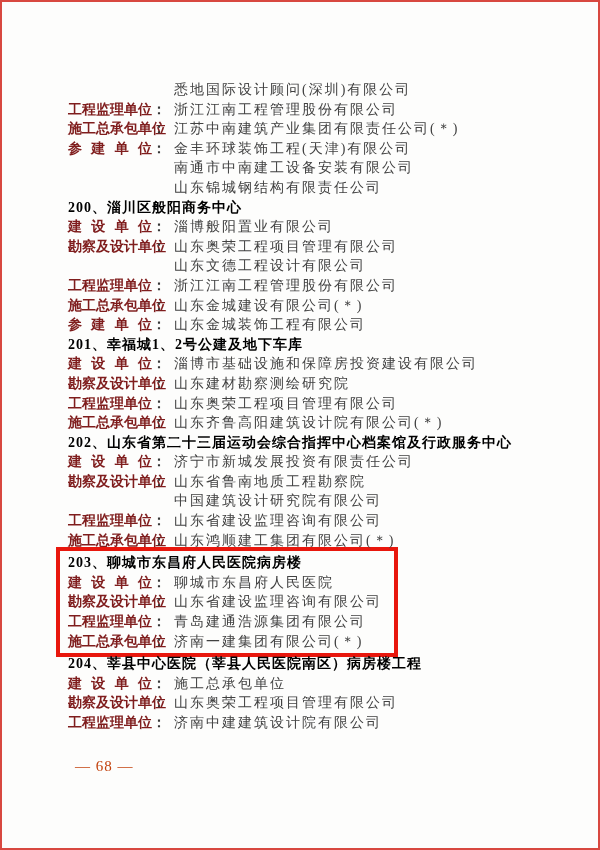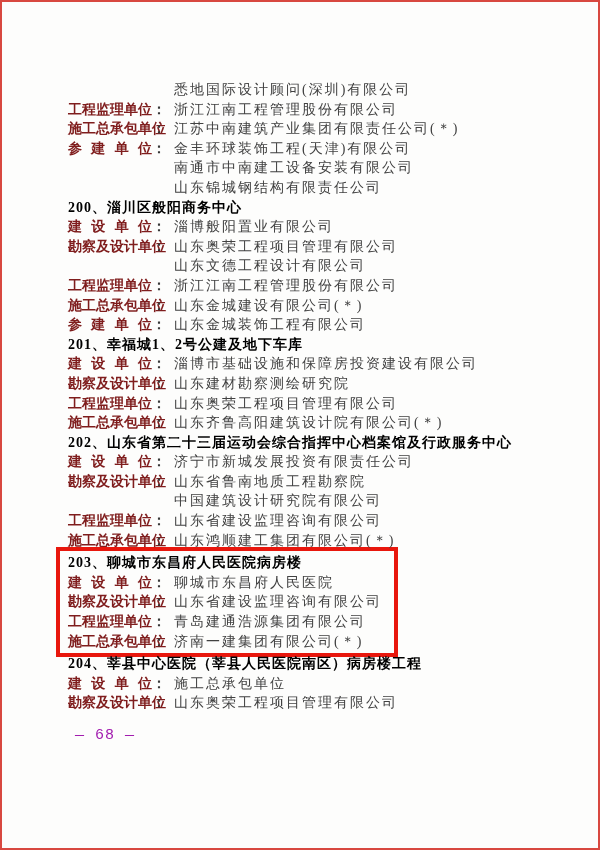--- a/index.html
+++ b/index.html
@@ -57,26 +57,25 @@
     letter-spacing: 2px;
     color: #414141;
   }
   .highlight {
     border: 4px solid #e8170d;
     margin: -3px 16px -3px -12px;
     padding: 2px 0 2px 8px;
     width: 342px;
   }
   .footer {
-    margin-top: 14px;
+    margin-top: 25px;
     margin-left: 7px;
     font-size: 15px;
     letter-spacing: 1px;
-    color: #a21caf;
-    font-family: Liberation Mono, monospace;
+    color: #c2410c;
   }
 </style>
 </head>
 <body>
 
 <div class="page-frame"></div>
 
 <div class="doc">
   <div id="sections">
       <div>
@@ -115,16 +114,17 @@
         <div class="row header">203、聊城市东昌府人民医院病房楼</div>
         <div class="row"><span class="row-label">建设单位</span><span class="row-colon">：</span><span class="row-value">聊城市东昌府人民医院</span></div>
         <div class="row"><span class="row-label">勘察及设计单位</span><span class="row-colon">：</span><span class="row-value">山东省建设监理咨询有限公司</span></div>
         <div class="row"><span class="row-label">工程监理单位</span><span class="row-colon">：</span><span class="row-value">青岛建通浩源集团有限公司</span></div>
         <div class="row"><span class="row-label">施工总承包单位</span><span class="row-colon">：</span><span class="row-value">济南一建集团有限公司(＊)</span></div>
       </div>
       <div>
         <div class="row header">204、莘县中心医院（莘县人民医院南区）病房楼工程</div>
         <div class="row"><span class="row-label">建设单位</span><span class="row-colon">：</span><span class="row-value">施工总承包单位</span></div>
         <div class="row"><span class="row-label">勘察及设计单位</span><span class="row-colon">：</span><span class="row-value">山东奥荣工程项目管理有限公司</span></div>
+        <div class="row"><span class="row-label">工程监理单位</span><span class="row-colon">：</span><span class="row-value">济南中建建筑设计院有限公司</span></div>
       </div>
     </div>
   <div class="footer">— 68 —</div>
 </div>
 
 </body></html>

